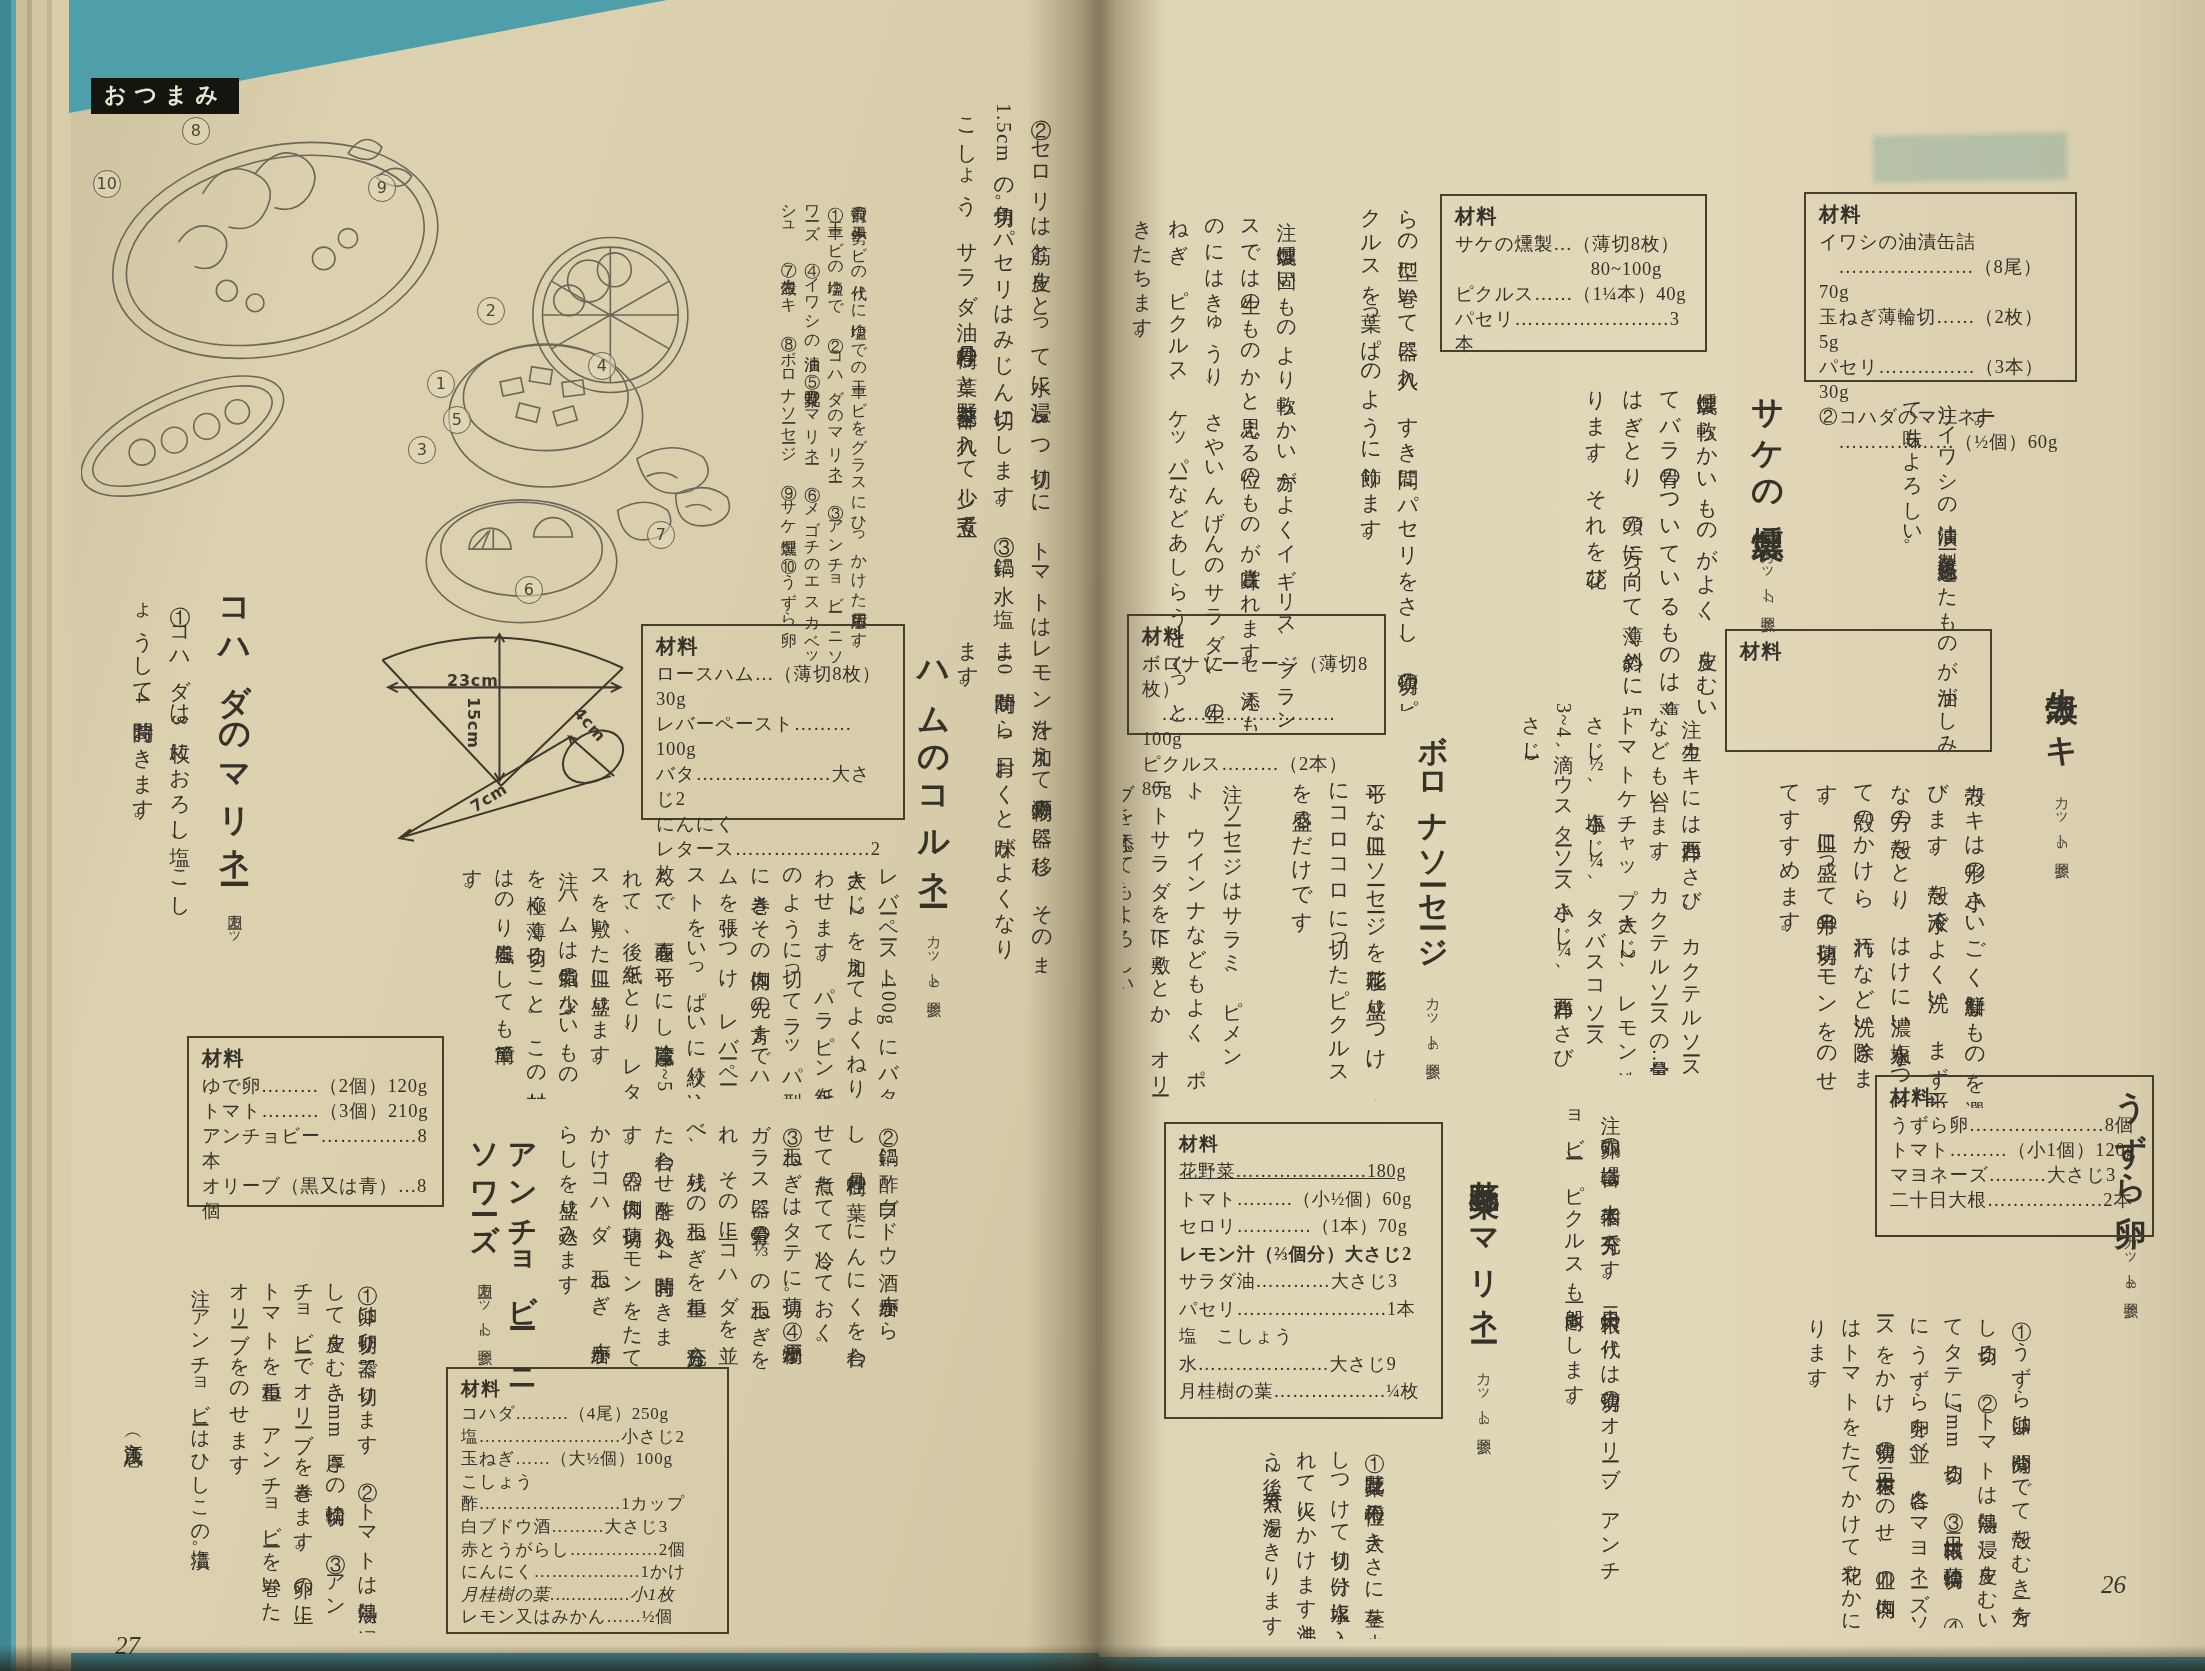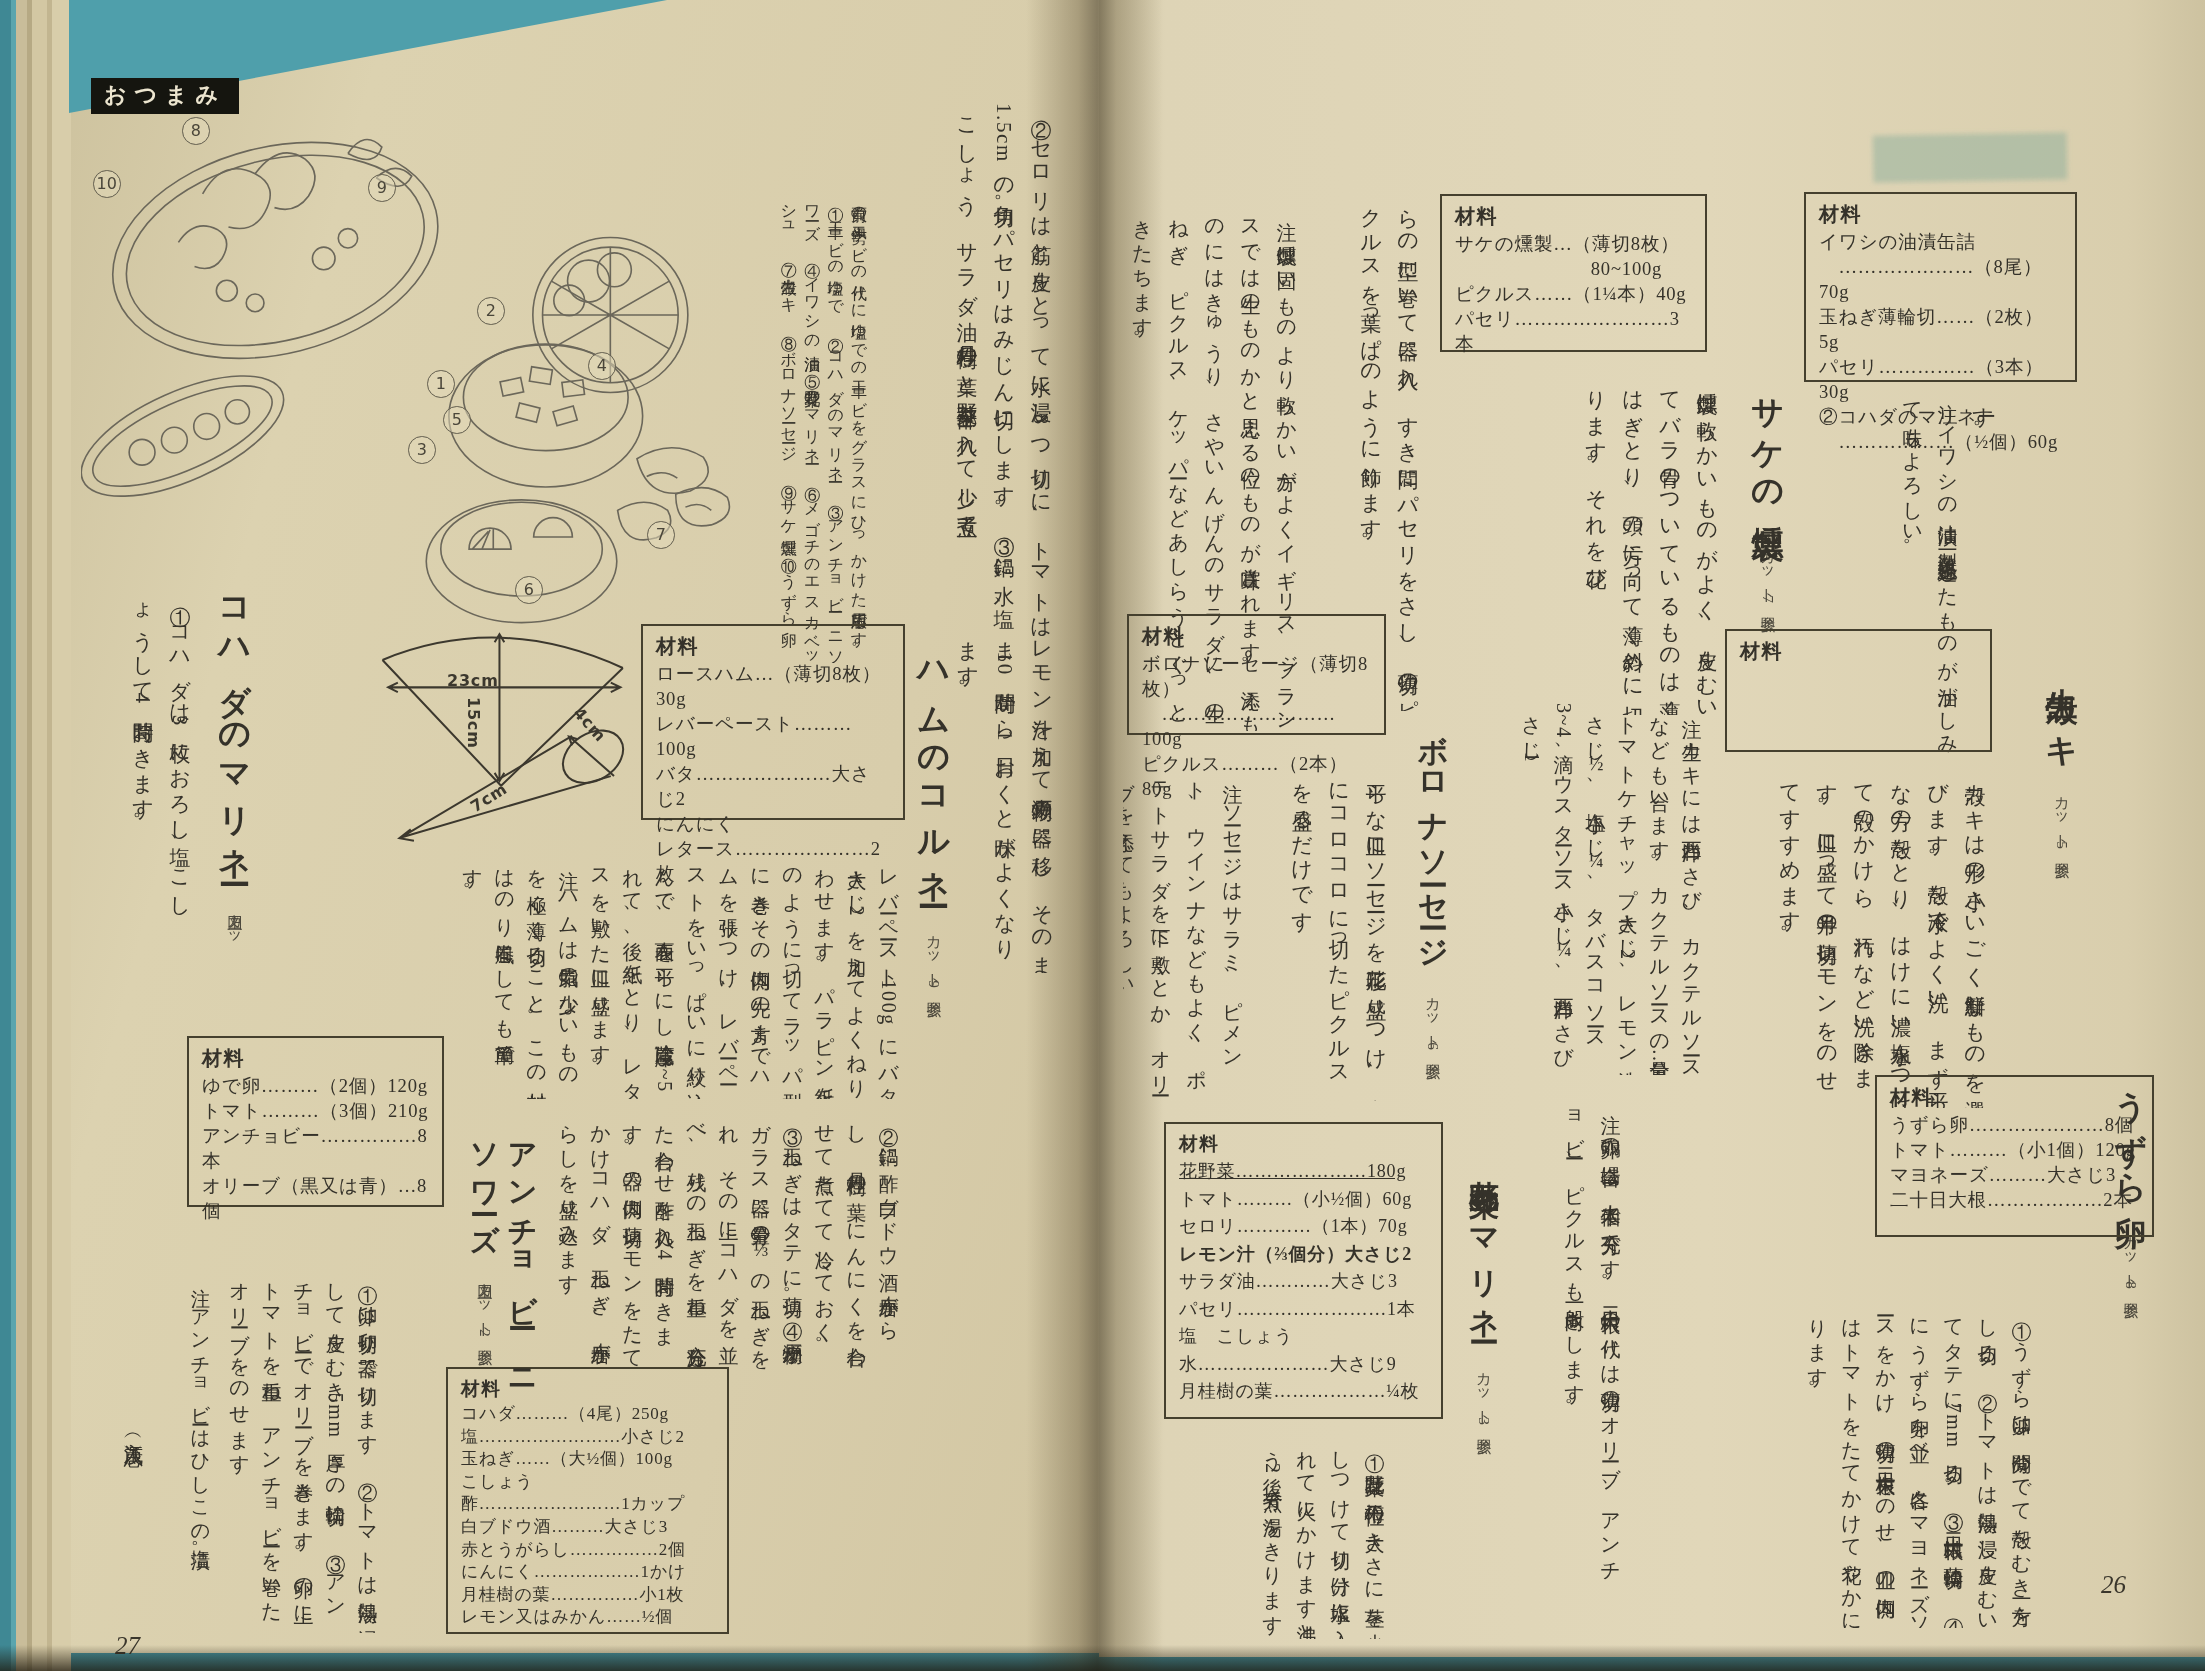--- a/index.html
+++ b/index.html
@@ -213,21 +213,21 @@
     <div>
 
     <div class="mrow" style="font-size:17px;line-height:22.6px;">コハダ………（4尾）250g</div>
         <div class="mrow" style="font-size:17px;line-height:22.6px;">塩……………………小さじ2</div>
         <div class="mrow" style="font-size:17px;line-height:22.6px;">玉ねぎ……（大½個）100g</div>
         <div class="mrow" style="font-size:17px;line-height:22.6px;">こしょう</div>
         <div class="mrow" style="font-size:17px;line-height:22.6px;">酢……………………1カップ</div>
         <div class="mrow" style="font-size:17px;line-height:22.6px;">白ブドウ酒………大さじ3</div>
         <div class="mrow" style="font-size:17px;line-height:22.6px;">赤とうがらし……………2個</div>
         <div class="mrow" style="font-size:17px;line-height:22.6px;">にんにく………………1かけ</div>
-        <div class="mrow" style="font-size:17px;line-height:22.6px;">月桂樹の葉……………小1枚</div>
+        <div class="mrow" style="font-size:17px;line-height:22.6px;font-style:italic;">月桂樹の葉……………小1枚</div>
         <div class="mrow" style="font-size:17px;line-height:22.6px;">レモン又はみかん……½個</div>
       </div>
   </div>
 
   <div class="v tblock" style="left:420px;top:1123px;width:121px;height:275px;">
     <span class="t" style="font-size:29px;">アンチョビー　ニソワーズ</span>
     <span class="cut">上図カット2参照</span>
   </div>
   <div class="mat" style="left:187px;top:1036px;width:257px;height:171px;">
     <div class="mlab">材料</div>

